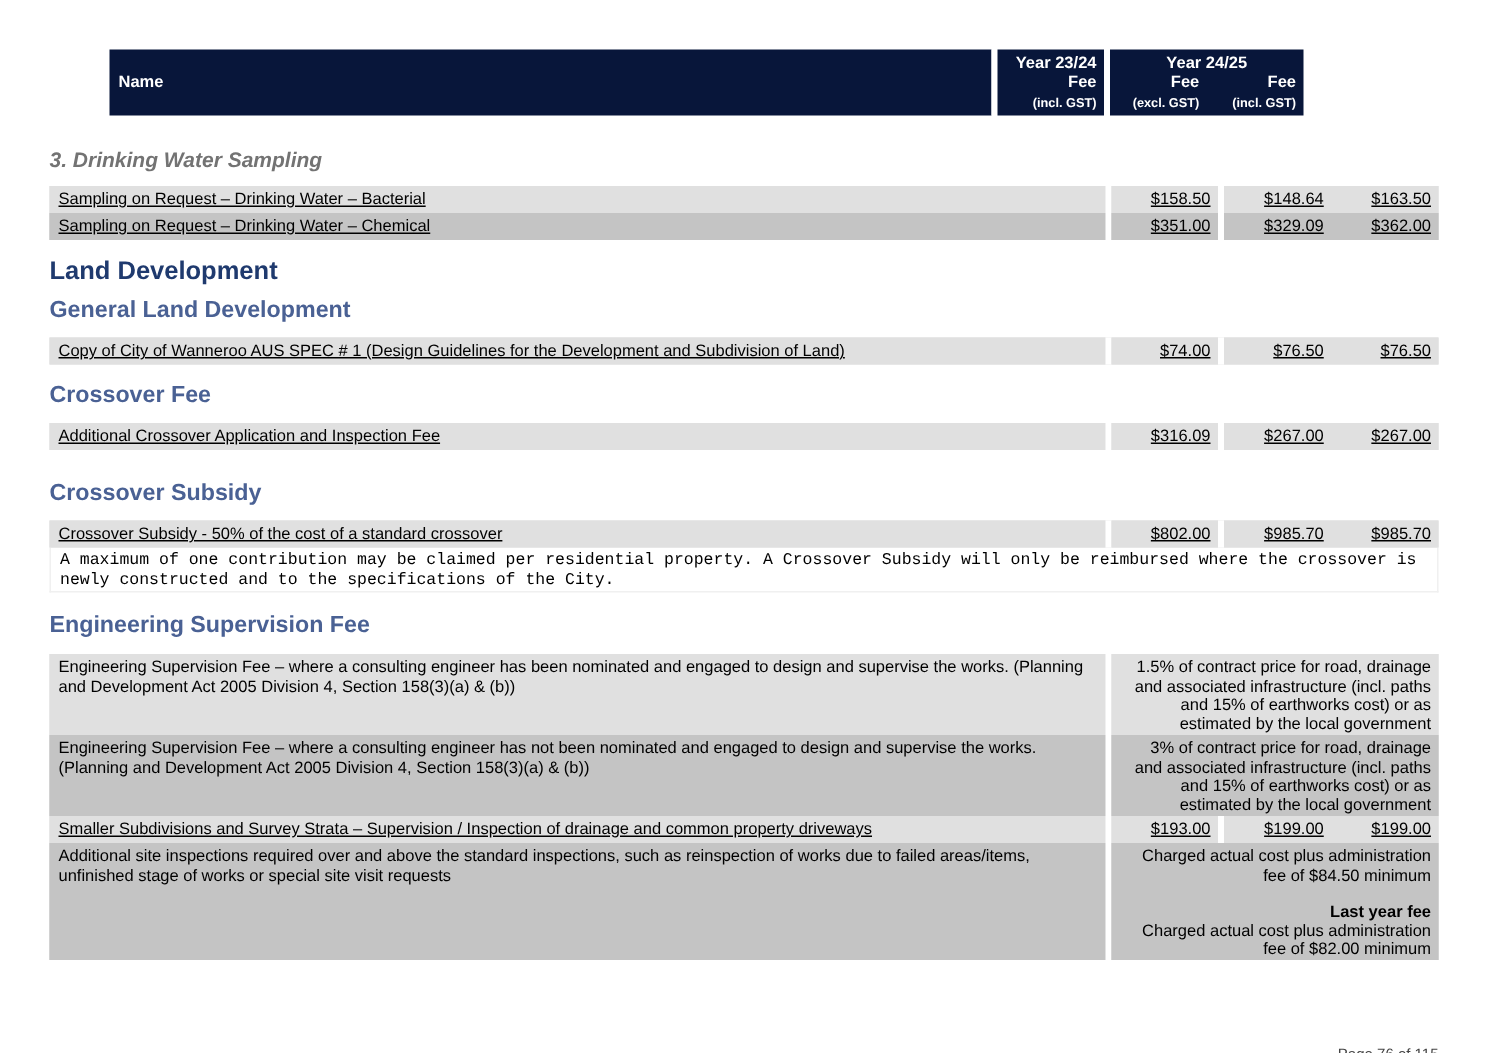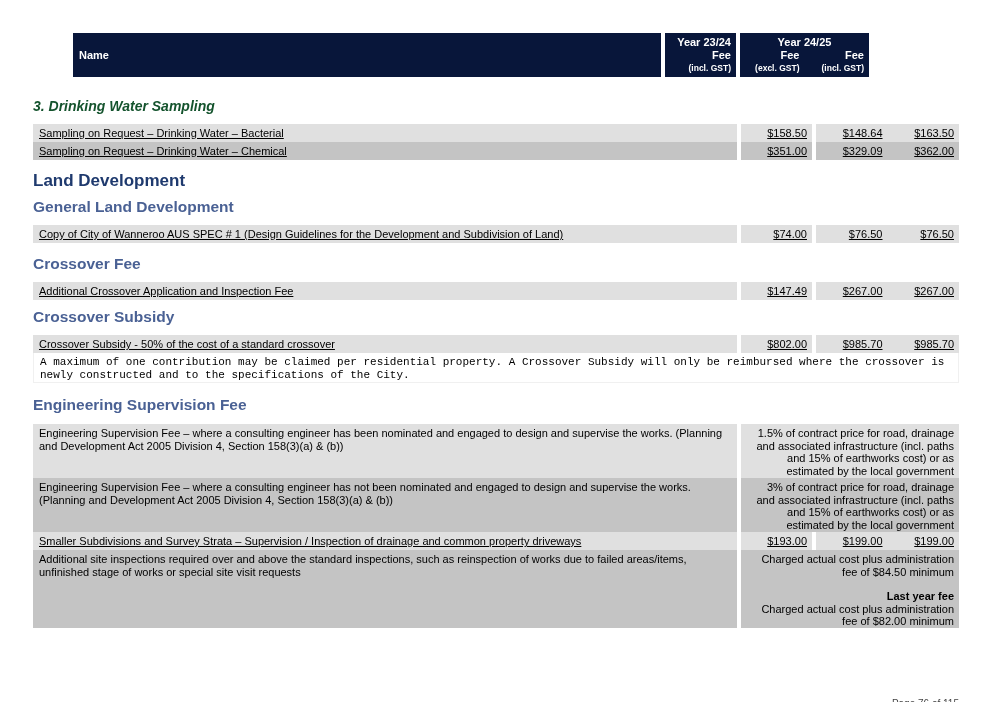--- a/index.html
+++ b/index.html
@@ -16,21 +16,21 @@
   .hdr-y1 { width: 71px; text-align: right; padding-right: 5px; padding-top: 3px; }
   .hdr-y2 { width: 129px; padding-top: 3px; }
   .hdr-year { font-size: 11px; line-height: 13px; }
   .hdr-y2 .hdr-year { text-align: center; }
   .hdr-fee { font-size: 11px; line-height: 13px; }
   .hdr-gst { font-size: 8.5px; line-height: 12px; }
   .hdr-y2-cols { display: flex; }
   .hdr-y2-cols > div { width: 50%; text-align: right; padding-right: 5px; }
 
   
-  .h-sub-italic { color: #14532d; font-size: 14px; font-weight: bold; font-style: italic; margin-top: 21px; margin-bottom: 8px; height: 18px; }
+  .h-sub-italic { color: #737373; font-size: 14px; font-weight: bold; font-style: italic; margin-top: 21px; margin-bottom: 8px; height: 18px; }
   .h-main { color: #1f3a6e; font-size: 17px; font-weight: bold; margin-top: 11px; height: 20px; }
   .h-sub { color: #4a6194; font-size: 15.5px; font-weight: bold; margin-top: 7px; margin-bottom: 7px; height: 20px; }
 
   
   .row { display: flex; font-size: 11px; line-height: 12.5px; }
   .row .c-name { width: 704px; padding: 3px 6px; }
   .row .gap { width: 4px; background: #fff; }
   .row .c-v1 { width: 71px; text-align: right; padding: 3px 5px; }
   .row .c-v23 { width: 143px; display: flex; }
   .row .c-v23 > div { width: 50%; text-align: right; padding: 3px 5px; }
@@ -106,29 +106,29 @@
     <div class="c-v23 bg-light">
       <div>$76.50</div>
       <div>$76.50</div>
     </div>
   </div>
 
   <div class="h-sub" style="margin-top:12px">Crossover Fee</div>
   <div class="row h18 bg-light">
     <div class="c-name bg-light">Additional Crossover Application and Inspection Fee</div>
     <div class="gap"></div>
-    <div class="c-v1 bg-light">$147.49</div>
+    <div class="c-v1 bg-light">$316.09</div>
     <div class="gap"></div>
     <div class="c-v23 bg-light">
       <div>$267.00</div>
       <div>$267.00</div>
     </div>
   </div>
 
-  <div class="h-sub" style="margin-top:8px">Crossover Subsidy</div>
+  <div class="h-sub" style="margin-top:20px">Crossover Subsidy</div>
   <div class="row h18 bg-light">
     <div class="c-name bg-light">Crossover Subsidy - 50% of the cost of a standard crossover</div>
     <div class="gap"></div>
     <div class="c-v1 bg-light">$802.00</div>
     <div class="gap"></div>
     <div class="c-v23 bg-light">
       <div>$985.70</div>
       <div>$985.70</div>
     </div>
   </div>

